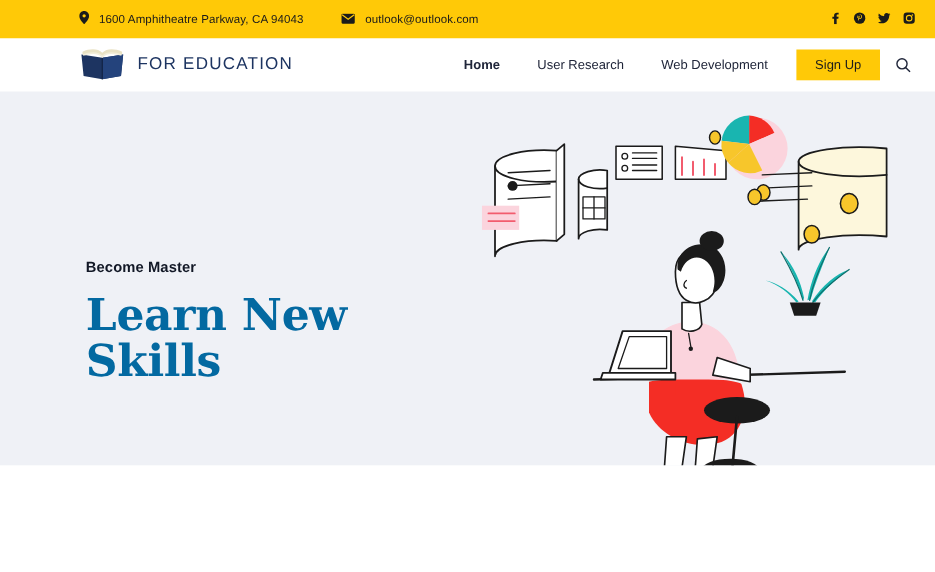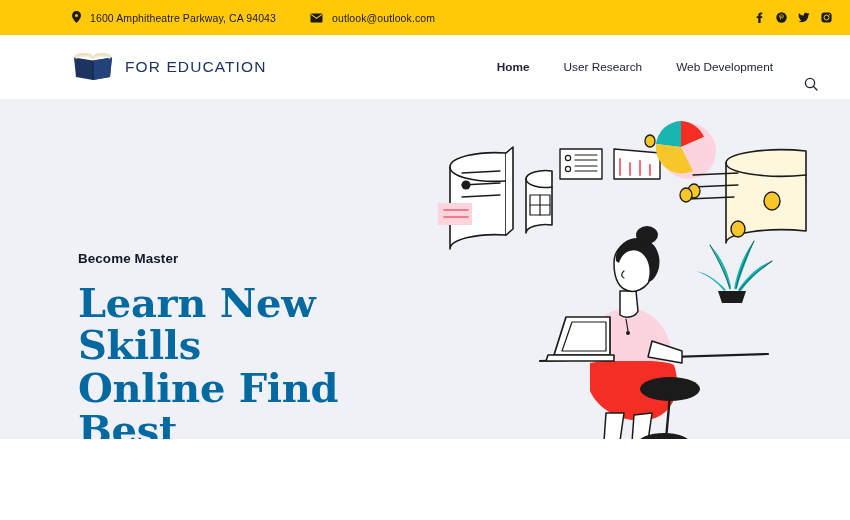--- a/index.html
+++ b/index.html
@@ -26,36 +26,36 @@
     color: #1b1b1b;
     letter-spacing: .1px;
     white-space: nowrap;
   }
   .tb-icon { display: block; color: #1b1b1b; }
   .socials { margin-left: auto; display: flex; align-items: center; gap: 11px; }
   .soc { display: block; color: #1b1b1b; cursor: pointer; }
 
   
   .header {
-    height: 64px;
+    height: 48px;
     background: #ffffff;
     display: flex;
     align-items: center;
-    padding: 0 28px 0 72px;
+    padding: 0 18px 0 72px;
     position: relative;
     z-index: 5;
   }
   .brand { display: flex; align-items: center; gap: 11px; }
   .brand-name {
     font-size: 15.5px;
     letter-spacing: 1.1px;
     color: #1d3461;
     font-weight: 400;
   }
-  .nav { margin-left: auto; display: flex; align-items: flex-end; gap: 0; }
+  .nav { margin-left: auto; display: flex; align-items: center; gap: 0; }
   .nav-item {
     font-size: 11.8px;
     color: #20263a;
     padding: 0 17px;
     white-space: nowrap;
     cursor: pointer;
     line-height: 48px;
   }
   .nav-item.active { font-weight: bold; }
   .signup {
@@ -199,36 +199,37 @@
           <path d="M3.5 9 C11 6.5 17.5 6.8 21 10.5 C24.5 6.8 31 6.5 38.5 9" stroke="#f3eeda" stroke-width="1.6" fill="none"></path>
         </svg>
       </span>
       <span class="brand-name">FOR EDUCATION</span>
     </div>
 
     <div class="nav">
       <div class="nav-item active">Home</div>
       <div class="nav-item">User Research</div>
       <div class="nav-item">Web Development</div>
+      <div class="signup">Sign Up</div>
       <div class="search-btn">
         <svg width="14" height="14" viewBox="0 0 14 14">
           <circle cx="6" cy="6" r="4.6" fill="none" stroke="#20263a" stroke-width="1.3"></circle>
           <path d="M9.5 9.5 L13 13" stroke="#20263a" stroke-width="1.3" stroke-linecap="round"></path>
         </svg>
       </div>
     </div>
   </div>
 
   <div class="hero">
 
     <div class="hero-copy">
       <div class="eyebrow">Become Master</div>
       <h1 class="headline">
         <span>Learn New Skills</span><br>
-        <span>Online Find Best</span><br>
+        <br>
       </h1>
       <div class="cta-row">
         <div class="btn-quote">Get A Quote</div>
         <div class="btn-read">Read more</div>
       </div>
     </div>
 
     <div class="hero-art">
       <svg width="380" height="420" viewBox="0 0 380 420">
         <g fill="none" stroke="#1b1b1b" stroke-width="1.6" stroke-linejoin="round" stroke-linecap="round">

